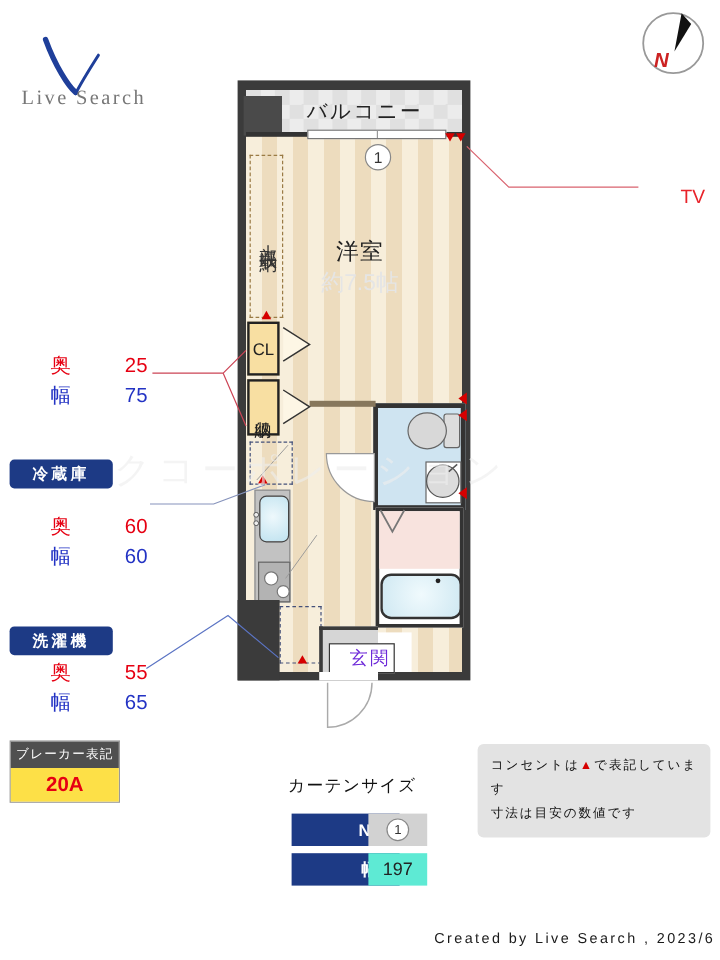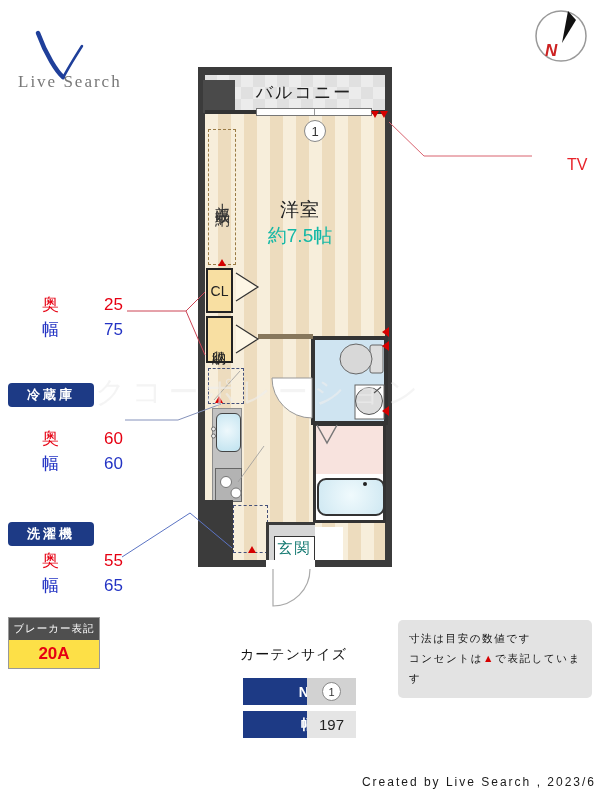--- a/index.html
+++ b/index.html
@@ -27,21 +27,21 @@
     background:repeating-linear-gradient(90deg,#f7eedb 0 13px,#eddcbe 13px 26px);
   }
   .sill{left:7px;top:43px;width:180px;height:4px;background:#333;}
   .window{left:58px;top:41px;width:116px;height:8px;background:#fff;border:1px solid #777;box-sizing:border-box;}
   .window .mid{position:absolute;left:50%;top:0;width:1px;height:100%;background:#999;}
   .circle-no{
     width:22px;height:22px;border:1.5px solid #888;border-radius:50%;background:#fff;
     display:flex;align-items:center;justify-content:center;font-size:13px;color:#333;box-sizing:border-box;
   }
   .room-name{left:47px;top:130px;width:110px;text-align:center;font-size:19px;color:#222;letter-spacing:1px;}
-  .room-size{left:47px;top:156px;width:110px;text-align:center;font-size:19px;color:#14b8a6;}
+  .room-size{left:47px;top:156px;width:110px;text-align:center;font-size:19px;color:#e5e5e5;}
   .vtext{writing-mode:vertical-rl;text-orientation:upright;}
   .upper-storage{
     left:10px;top:62px;width:28px;height:136px;border:1.5px dashed #9a7b45;box-sizing:border-box;
     display:flex;align-items:center;justify-content:center;font-size:15px;letter-spacing:3px;color:#333;
   }
   .closet-box{
     left:8px;width:27px;background:#f8dfa2;border:2px solid #222;box-sizing:border-box;
     display:flex;align-items:center;justify-content:center;color:#222;
   }
   .fridge-box{left:10px;top:301px;width:36px;height:36px;border:1.5px dashed #44507a;box-sizing:border-box;}
@@ -52,21 +52,21 @@
   .darkbl{left:0;top:433px;width:35px;height:67px;background:#3b3b3b;}
   .toilet-room{left:113px;top:269px;width:77px;height:89px;background:#cfe4f1;border:4px solid #333;box-sizing:border-box;}
   .bath{left:115px;top:356px;width:73px;height:100px;background:#fff;border:3.5px solid #333;box-sizing:border-box;}
   .bath .pinkfloor{position:absolute;left:0;top:0;width:100%;height:48px;background:#f8e3de;}
   .bath .tub{position:absolute;left:1px;top:52px;width:64px;height:34px;border:2px solid #333;border-radius:9px;
     background:radial-gradient(circle at 50% 45%,#f0fafd,#cfe8f2);}
   .alcove{left:117px;top:460px;width:28px;height:33px;background:#fff;}
   .genkan{left:68px;top:455px;width:49px;height:38px;background:#d6d6d6;border-left:3px solid #3b3b3b;border-top:3px solid #3b3b3b;box-sizing:border-box;}
   .genkan-label{
     position:absolute;left:5px;top:11px;width:39px;height:23px;background:#fff;border:1.5px solid #333;
-    display:flex;align-items:center;justify-content:center;font-size:15px;letter-spacing:2px;color:#0f766e;
+    display:flex;align-items:center;justify-content:center;font-size:15px;letter-spacing:2px;color:#6d28d9;padding-left:14px;
   }
   .doorgap{left:68px;top:493px;width:49px;height:7px;background:#fff;}
 
   
   .tv-label{left:567px;top:146px;font-size:16px;color:var(--tv-red,#e8232a);z-index:7;margin-top:10px;}
   .size-rows{z-index:7;}
   .size-row{height:25px;line-height:25px;font-size:17px;font-weight:500;white-space:nowrap;}
   .size-row .lab{display:inline-block;width:22px;margin-right:40px;}
   .size-row.red{color:var(--accent-red,#e60012);}
   .size-row.blue{color:var(--accent-blue,#2333c4);}
@@ -76,21 +76,21 @@
   }
   .breaker{left:8px;top:617px;width:92px;z-index:7;border:1px solid #999;box-sizing:border-box;}
   .breaker .hd{background:#4f4f4f;color:#fff;font-size:10.5px;letter-spacing:1px;text-align:center;padding:4px 0;}
   .breaker .val{background:#fde047;color:var(--accent-red,#e60012);font-size:17px;font-weight:bold;text-align:center;padding:4px 0;}
 
   .curtain-title{left:240px;top:646px;width:120px;text-align:left;font-size:14px;color:#111;letter-spacing:1px;z-index:7;}
   .curtain-table{left:243px;top:678px;z-index:7;}
   .c-row{position:absolute;left:0;height:27px;width:113px;}
   .c-label{position:absolute;left:0;top:0;width:50px;height:27px;background:var(--navy,#1d3a85);color:#fff;
     display:flex;align-items:center;justify-content:center;font-size:14px;font-weight:bold;padding-left:40px;}
-  .c-value{position:absolute;left:64px;top:0;width:49px;height:27px;background:#e5e5e5;color:#222;
+  .c-value{position:absolute;left:64px;top:0;width:49px;height:27px;background:#5eead4;color:#222;
     display:flex;align-items:center;justify-content:center;font-size:15px;}
   .c-value.gray{background:#d2d2d2;}
   .c-value .circ{width:19px;height:19px;border:1.2px solid #888;border-radius:50%;background:#fff;
     display:flex;align-items:center;justify-content:center;font-size:11px;color:#333;box-sizing:border-box;}
 
   .note{
     left:398px;top:620px;width:194px;box-sizing:border-box;background:#e3e3e3;border-radius:5px;
     padding:9px 11px;font-size:10.5px;letter-spacing:1.6px;line-height:1.9;color:#111;font-weight:500;z-index:7;
   }
   .note .mk{color:#d60000;}
@@ -269,17 +269,17 @@
       <span class="circ">1</span>
     </div>
   </div>
   <div class="c-row" style="top:33px;">
     <div class="c-label">幅</div>
     <div class="c-value">197</div>
   </div>
 </div>
 
 <div class="abs note">
+  <div><span>コンセントは</span><span class="mk">▲</span><span>で表記しています</span></div>
   <div>寸法は目安の数値です</div>
-  <div><span>コンセントは</span><span class="mk">▲</span><span>で表記しています</span></div>
 </div>
 
 <div class="abs credit">Created by Live Search , 2023/6</div>
 
 </body></html>

